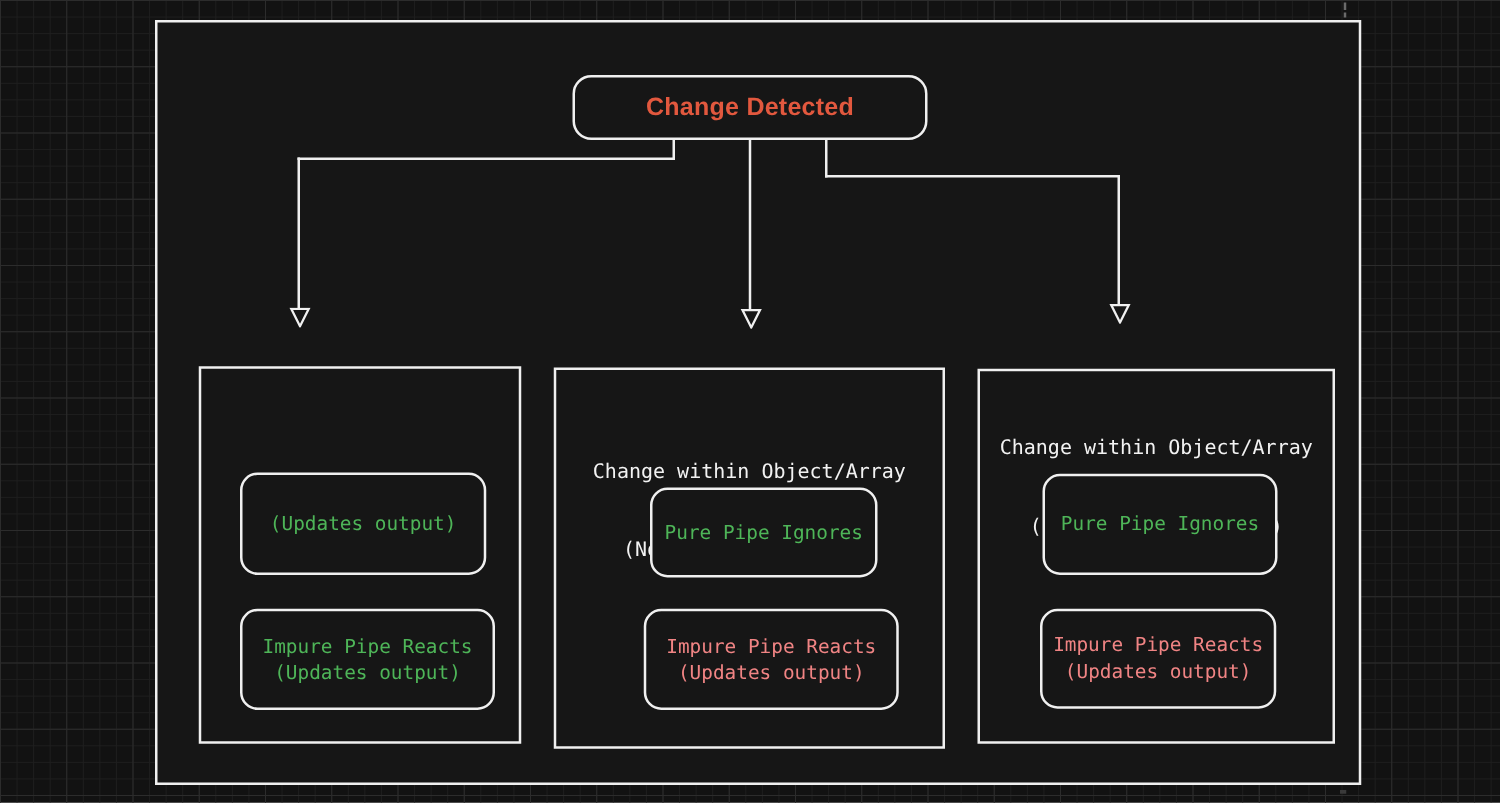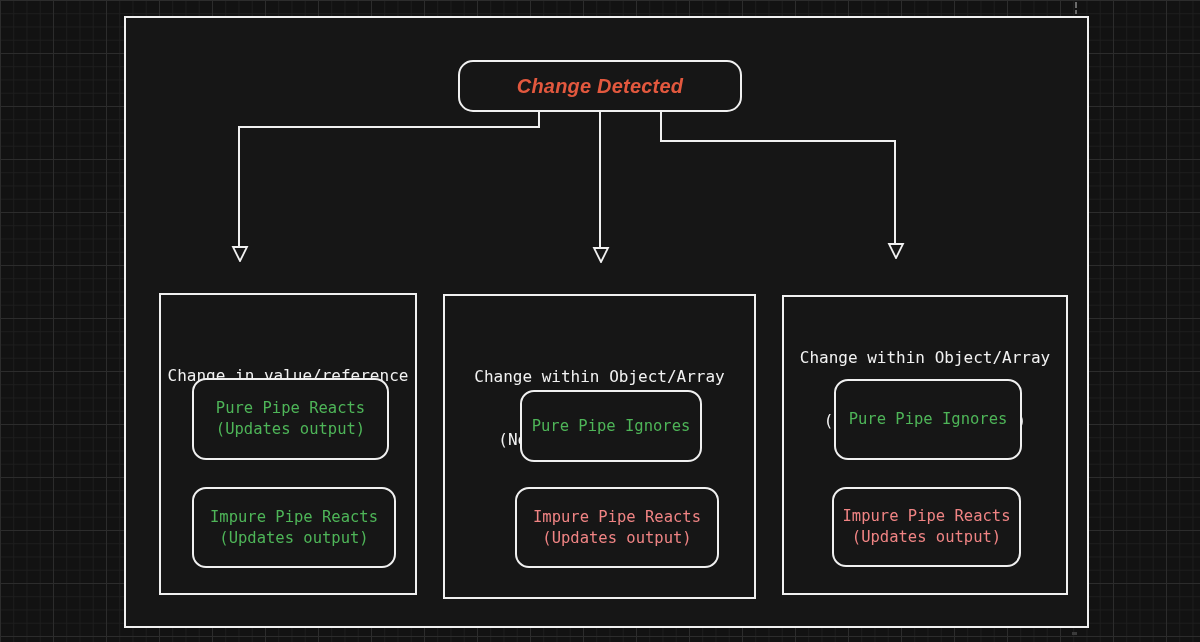--- a/index.html
+++ b/index.html
@@ -22,21 +22,20 @@
   
   .title-box{
     position:absolute;left:332px;top:42px;width:284px;height:52px;
     box-sizing:border-box;border:2px solid var(--stroke,#f0f0f0);border-radius:15px;
     display:flex;align-items:center;justify-content:center;
     background:var(--frame-fill,#161616);
   }
   .title-box span{
     font-weight:bold;font-size:20px;letter-spacing:.2px;
     color:var(--title-text,#e2583e);
-    font-style:italic;
   }
   .line{position:absolute;background:var(--stroke,#f0f0f0);}
   
   .c-mid-v   {left:473px;top:94px;width:2px;height:137px;}
   .c-left-v1 {left:412px;top:94px;width:2px;height:16px;}
   .c-left-h  {left:112px;top:108px;width:302px;height:2px;}
   .c-left-v2 {left:112px;top:108px;width:2px;height:122px;}
   .c-right-v1{left:534px;top:94px;width:2px;height:30px;}
   .c-right-h {left:534px;top:122px;width:236px;height:2px;}
   .c-right-v2{left:768px;top:122px;width:2px;height:105px;}
@@ -102,25 +101,21 @@
       <path d="M2 1 L16 1 L9 15 Z" fill="#161616" stroke="#f0f0f0" stroke-width="1.8"></path>
     </svg>
     <svg class="arrowhead a-mid" viewBox="0 0 18 16">
       <path d="M2 1 L16 1 L9 15 Z" fill="#161616" stroke="#f0f0f0" stroke-width="1.8"></path>
     </svg>
     <svg class="arrowhead a-right" viewBox="0 0 18 16">
       <path d="M2 1 L16 1 L9 15 Z" fill="#161616" stroke="#f0f0f0" stroke-width="1.8"></path>
     </svg>
 
     <div class="branch b0">
-      <div class="branch-header">
-        <span>Change in value/reference</span>
-      </div>
       <div class="node green n00">
-        <span>Pure Pipe Reacts</span>
         <span>(Updates output)</span>
       </div>
       <div class="node green n01">
         <span>Impure Pipe Reacts</span>
         <span>(Updates output)</span>
       </div>
     </div>
 
     <div class="branch b1">
       <div class="branch-header">

